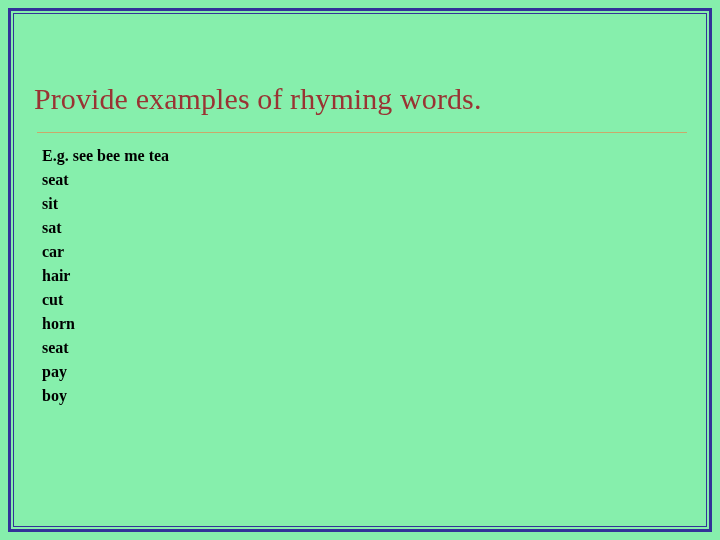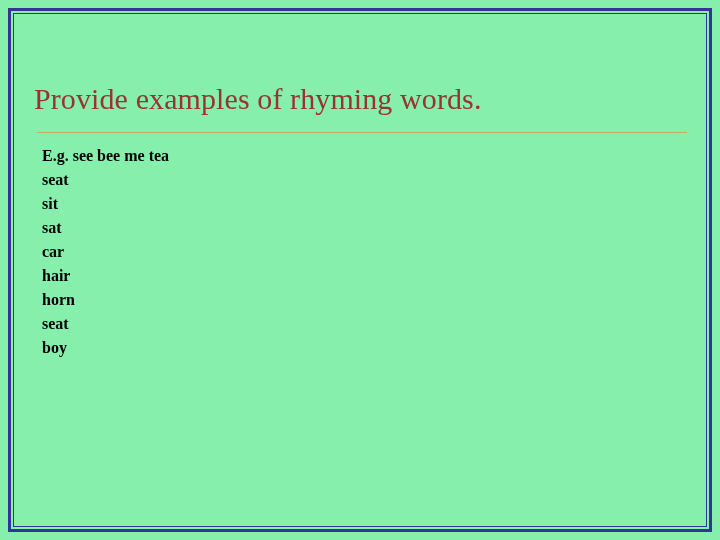--- a/index.html
+++ b/index.html
@@ -95,19 +95,21 @@
 
     <div class="title-rule"></div>
 
     <ul class="body-list">
       <li>E.g. see bee me tea</li>
       <li>seat</li>
       <li>sit</li>
       <li>sat</li>
       <li>car</li>
       <li>hair</li>
+      <li>cut</li>
       <li>horn</li>
       <li>seat</li>
+      <li>pay</li>
       <li>boy</li>
     </ul>
 
   </div>
 </div>
 
 </body></html>

